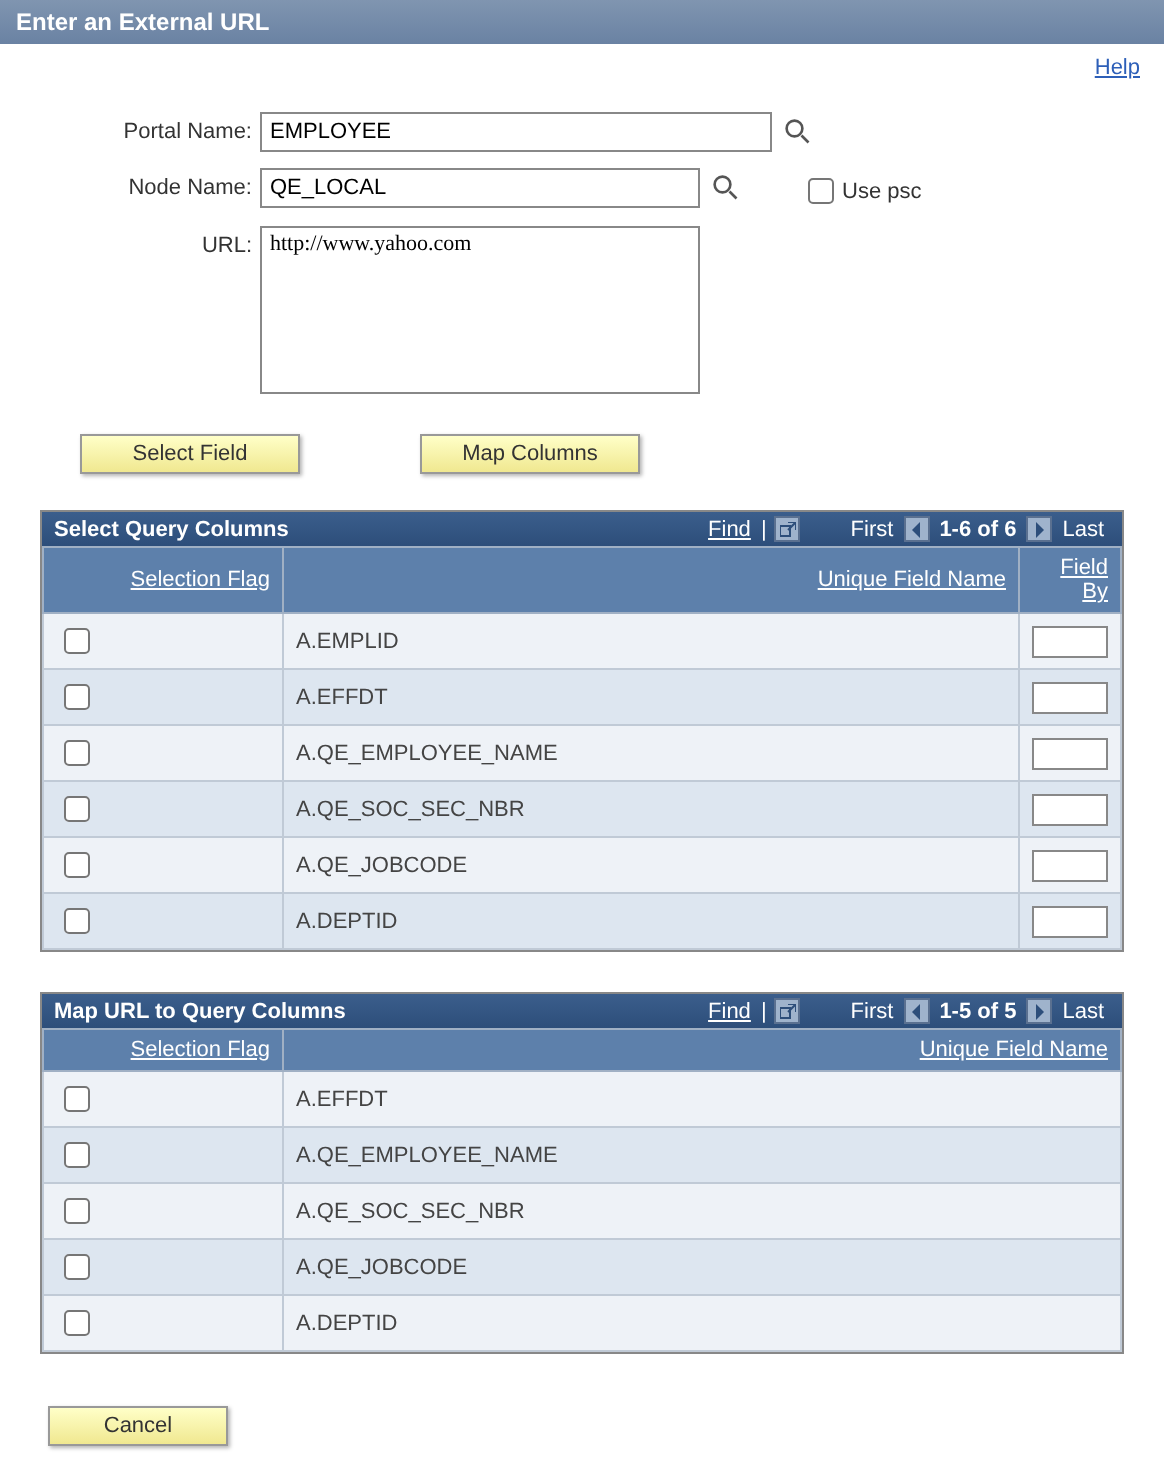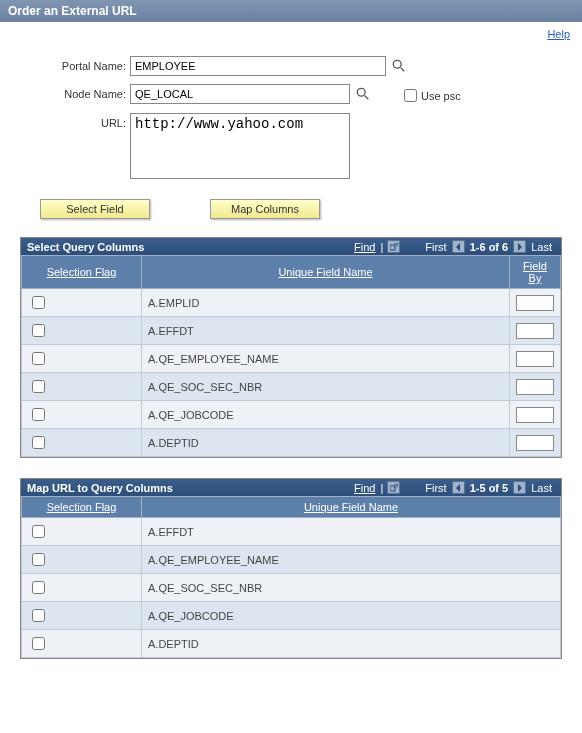--- a/index.html
+++ b/index.html
@@ -46,25 +46,25 @@
     padding: 2px 4px;
     font-size: 11px;
     background: #fff;
     height: 20px;
   }
   .portal-input { width: 256px; }
   .node-input { width: 220px; }
   .url-textarea {
     border: 1px solid #888;
     width: 220px;
-    height: 66px;
+    height: 84px;
     padding: 2px 4px;
-    font-size: 14px;
+    font-size: 11px;
     resize: none;
-    font-family: Liberation Mono, monospace;
+    font-family: Liberation Serif, serif;
   }
   .lookup-btn {
     display: inline-flex;
     align-items: center;
     justify-content: center;
     width: 18px;
     height: 18px;
     margin-left: 4px;
     margin-top: 1px;
     cursor: pointer;
@@ -130,21 +130,21 @@
   }
   .grid-nav-icon svg { width: 8px; height: 8px; fill: #2d4e7a; }
   .grid-range { margin: 0 3px; font-weight: bold; }
   table.grid {
     width: 100%;
     border-collapse: collapse;
   }
   table.grid th {
     background: #5d80ab;
     color: #fff;
-    text-align: center;
+    text-align: right;
     padding: 4px 6px;
     font-weight: normal;
     border: 1px solid #a0b0c4;
     font-size: 11px;
   }
   table.grid th a {
     color: #fff;
     text-decoration: underline;
   }
   table.grid td {
@@ -170,21 +170,21 @@
     padding: 6px 20px 20px 24px;
     display: flex;
     gap: 60px;
   }
   .pipe { margin: 0 2px; color:#fff;}
 </style>
 </head>
 <body>
 
 <div class="page-title-bar">
-  <span>Order an External URL</span>
+  <span>Enter an External URL</span>
 </div>
 
 <div class="help-link">
   <a href="#">Help</a>
 </div>
 
 <div class="form-area">
 
   <div class="form-row">
     <div class="form-label">Portal Name:</div>
@@ -349,13 +349,14 @@
         </tr>
         <tr>
           <td class="checkbox-cell"><input type="checkbox" style=""></td>
           <td>A.DEPTID</td>
         </tr>
       </tbody>
   </table>
 </div>
 
 <div class="bottom-btn-row">
+  <span class="btn" style="min-width:90px;">Cancel</span>
 </div>
 
 </body></html>

